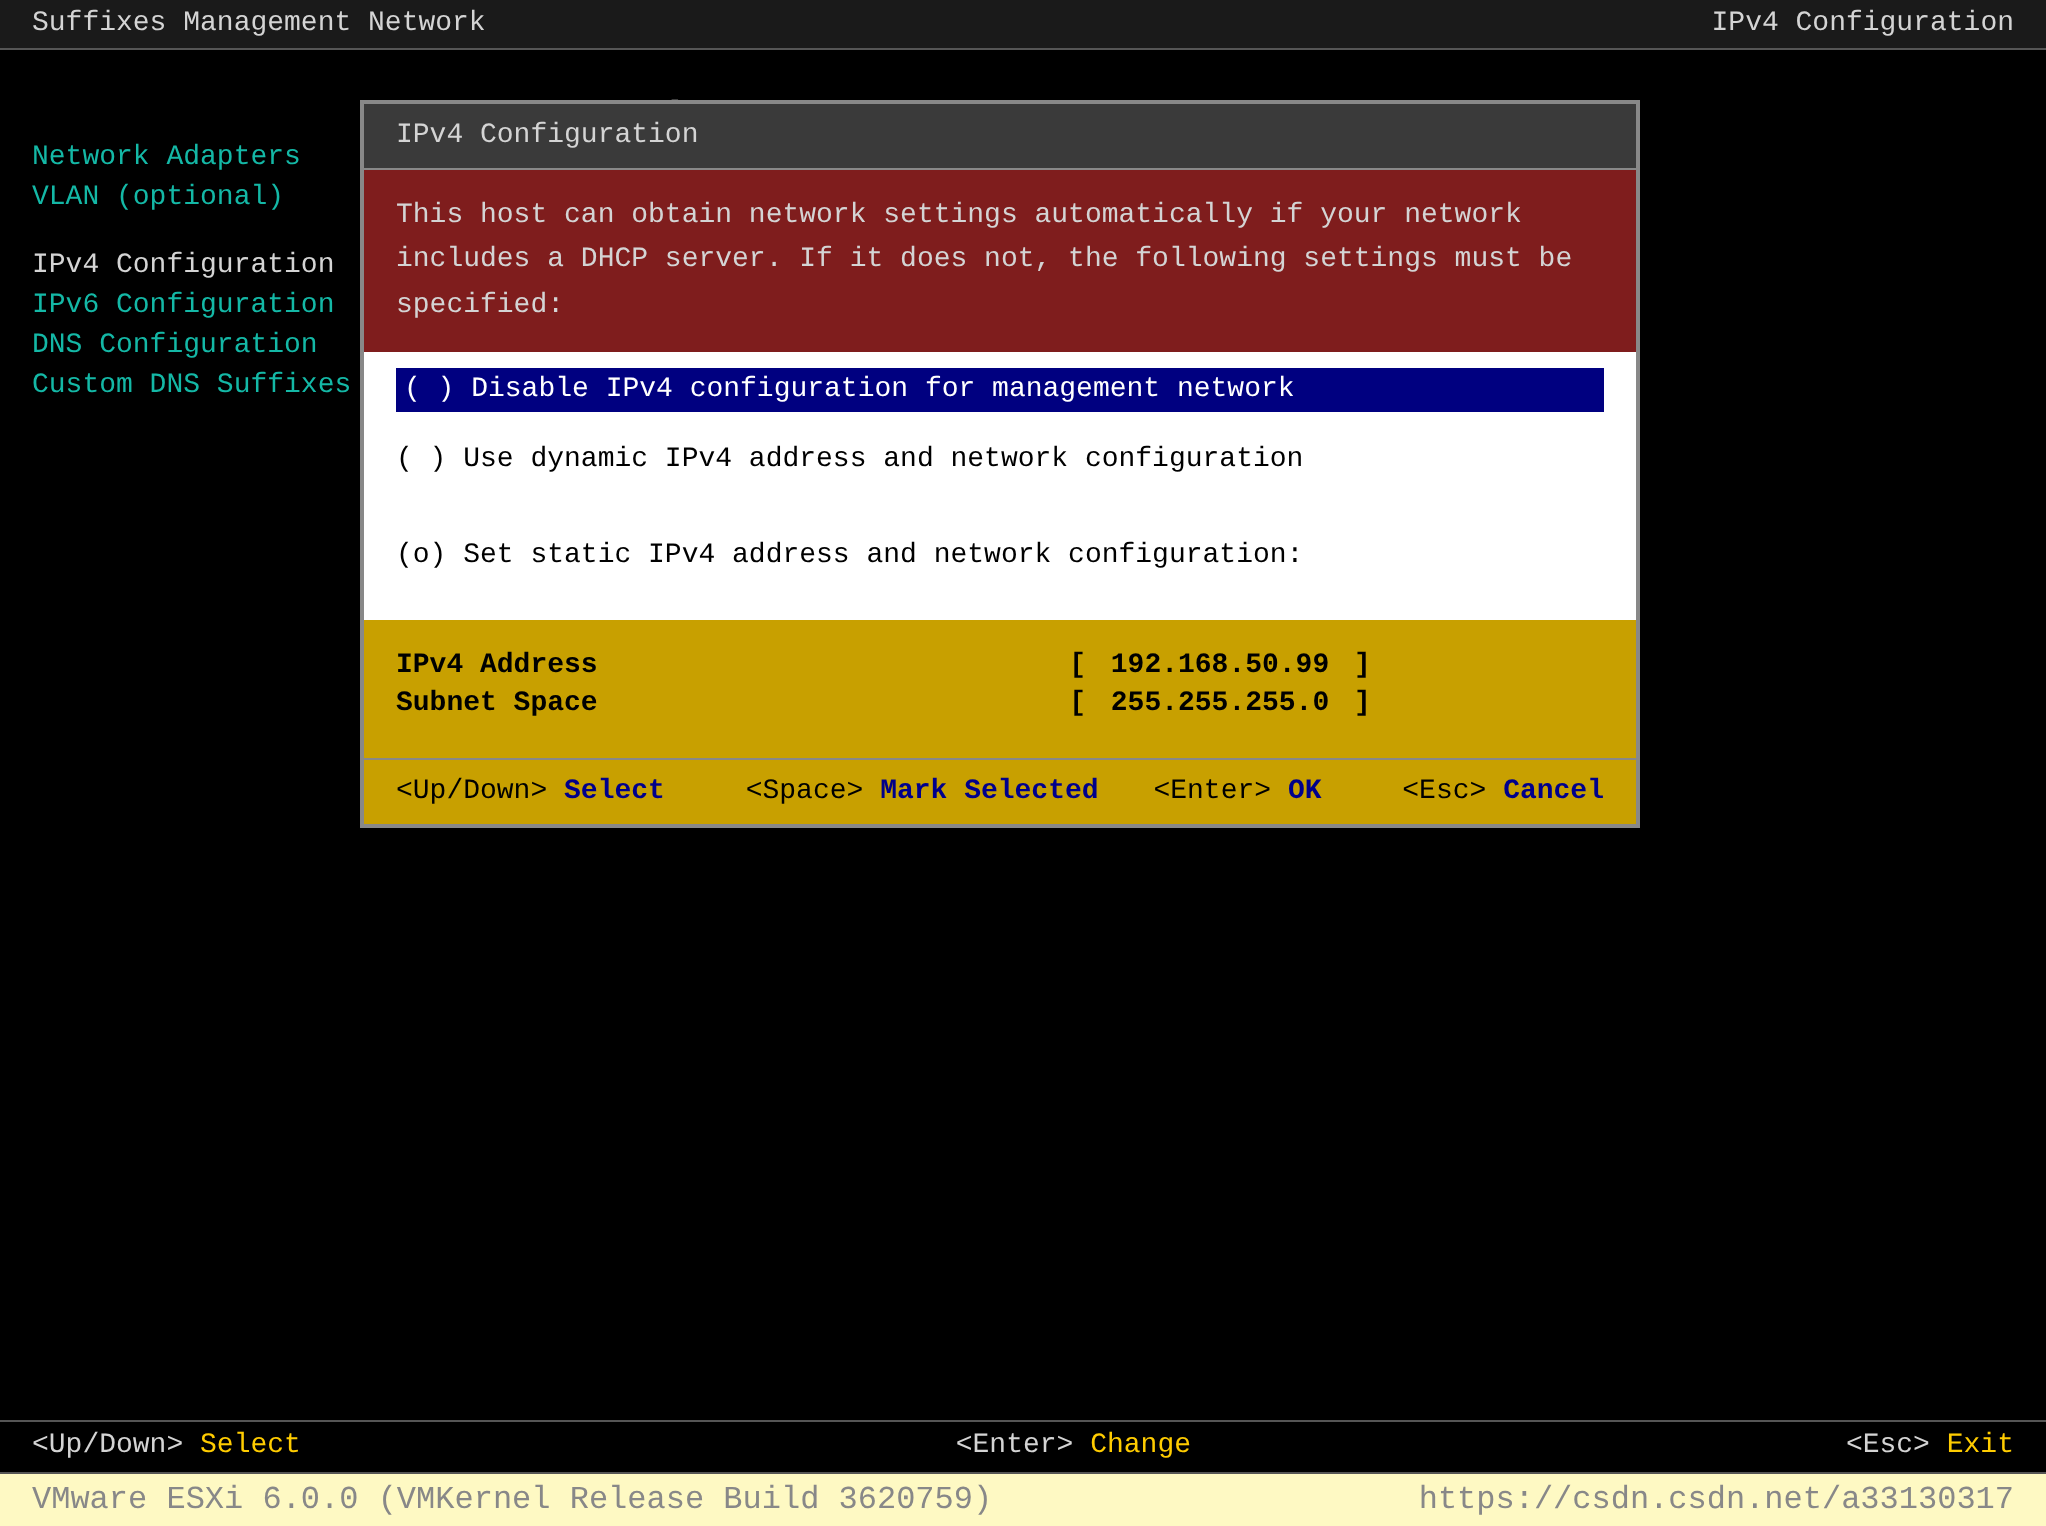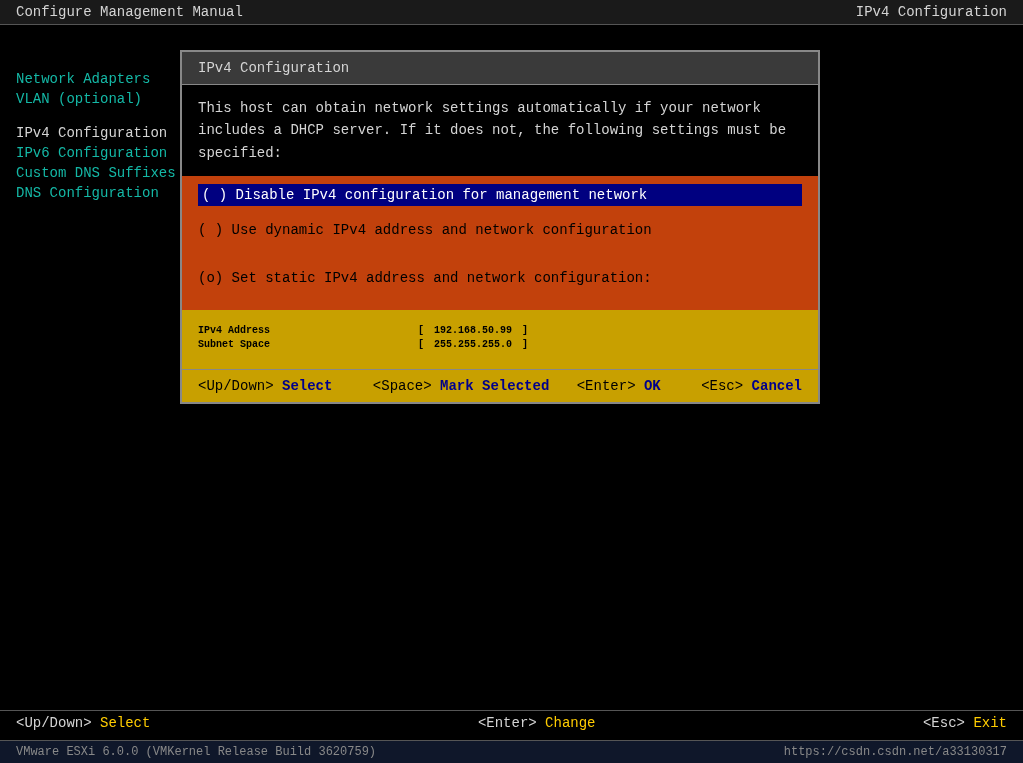--- a/index.html
+++ b/index.html
@@ -81,27 +81,27 @@
     .bottom-bar .hint-label {
       color: #d4d4d4;
     }
 
     
     .vmware-bar {
       position: absolute;
       bottom: 0;
       left: 0;
       right: 0;
-      background: #0f172a;
+      background: #fef9c3;
       border-top: 1px solid #555;
       padding: 4px 16px;
       display: flex;
       justify-content: space-between;
       color: #888;
-      font-size: 12px;
+      font-size: 16px;
     }
 
     
     .dialog-overlay {
       position: absolute;
       top: 50px;
       left: 180px;
       right: 20px;
       background: #5a5a00;
       border: 2px solid #888;
@@ -111,29 +111,29 @@
     }
 
     .dialog-title-bar {
       background: #3a3a3a;
       padding: 8px 16px;
       color: #d4d4d4;
       border-bottom: 1px solid #888;
     }
 
     .dialog-description {
-      background: #000000;
+      background: #7f1d1d;
       color: #d4d4d4;
       padding: 12px 16px;
       line-height: 1.6;
       font-size: 14px;
     }
 
     .dialog-options {
-      background: #c2410c;
+      background: #ffffff;
       padding: 8px 16px;
       color: #000;
     }
 
     .dialog-option {
       padding: 16px 0;
       font-size: 14px;
       cursor: pointer;
     }
     .dialog-option.selected {
@@ -145,29 +145,29 @@
     .dialog-fields {
       background: #c8a000;
       padding: 4px 16px 8px 16px;
       color: #000;
     }
 
     .field-row {
       display: flex;
       align-items: center;
       margin: 3px 0;
-      font-size: 10px;
+      font-size: 14px;
       font-weight: bold;
     }
     .field-label {
       width: 220px;
     }
     .field-value {
       flex: 1;
-      text-align: left;
+      text-align: center;
     }
     .field-bracket-left { margin-right: 4px; }
     .field-bracket-right { margin-left: 4px; }
 
     .dialog-footer {
       background: #c8a000;
       padding: 8px 16px;
       color: #000;
       display: flex;
       gap: 8px;
@@ -186,21 +186,21 @@
       font-weight: bold;
     }
     .footer-spacer {
       flex: 1;
     }
   </style>
 </head>
 <body>
 
 <div class="header-bar">
-  <span>Configure Management Manual</span>
+  <span>Suffixes Management Network</span>
   <span>IPv4 Configuration</span>
 </div>
 
 <div class="main-content">
 
   <div class="sidebar">
     <div style="height: 20px;"></div>
     <div class="sidebar-item">
       <span>Network Adapters</span>
     </div>
@@ -208,24 +208,24 @@
       <span>VLAN (optional)</span>
     </div>
     <div style="height: 14px;"></div>
     <div class="sidebar-item active">
       <span>IPv4 Configuration</span>
     </div>
     <div class="sidebar-item">
       <span>IPv6 Configuration</span>
     </div>
     <div class="sidebar-item">
+      <span>DNS Configuration</span>
+    </div>
+    <div class="sidebar-item">
       <span>Custom DNS Suffixes</span>
-    </div>
-    <div class="sidebar-item">
-      <span>DNS Configuration</span>
     </div>
   </div>
 
   <div class="info-panel">
     <div class="mode-label">Manual</div>
     <div style="height: 10px;"></div>
     <div class="info-line">
       <span>IPv4 Address:</span>
       <span> </span>
       <span>192.168.50.99</span>

